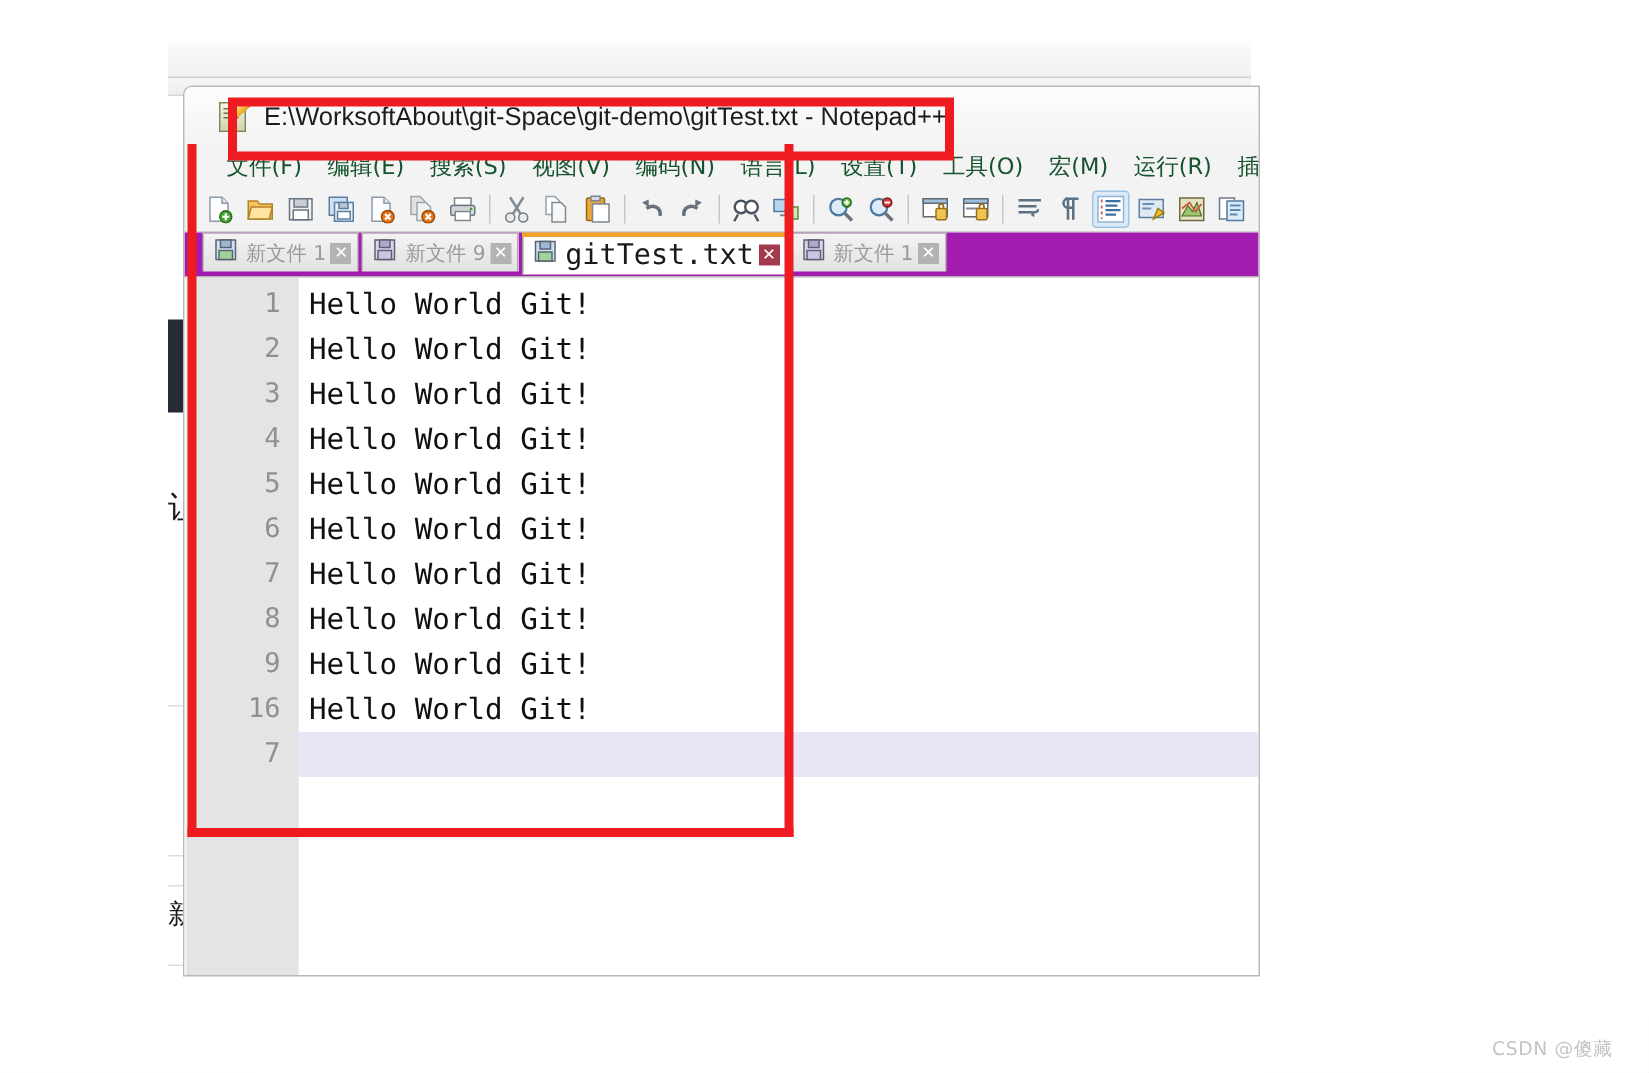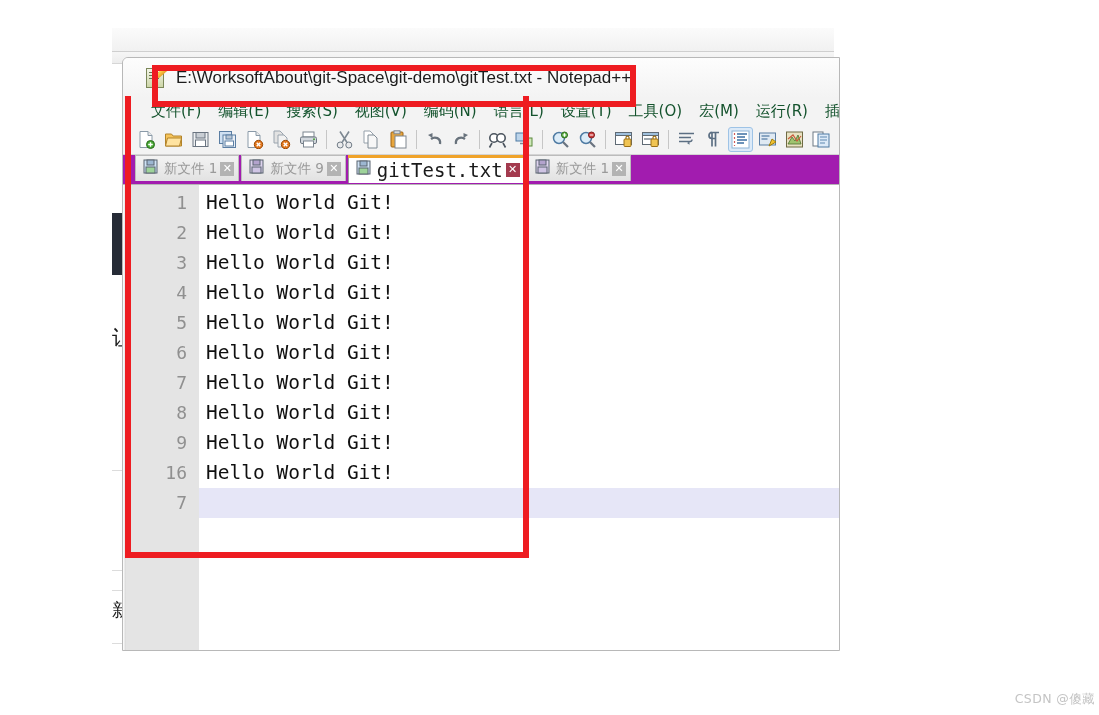--- a/index.html
+++ b/index.html
@@ -337,21 +337,21 @@
     left: 125px;
     top: 96px;
     width: 404px;
     height: 462px;
     border-top: none;
   }
 
   
   .watermark {
     position: absolute;
-    right: 4px;
+    right: 24px;
     bottom: 7px;
     font-size: 12.5px;
     color: #c4c4c4;
     font-family: "DejaVu Sans", sans-serif;
     letter-spacing: 0.4px;
     white-space: nowrap;
   }
 </style>
 </head>
 <body>

